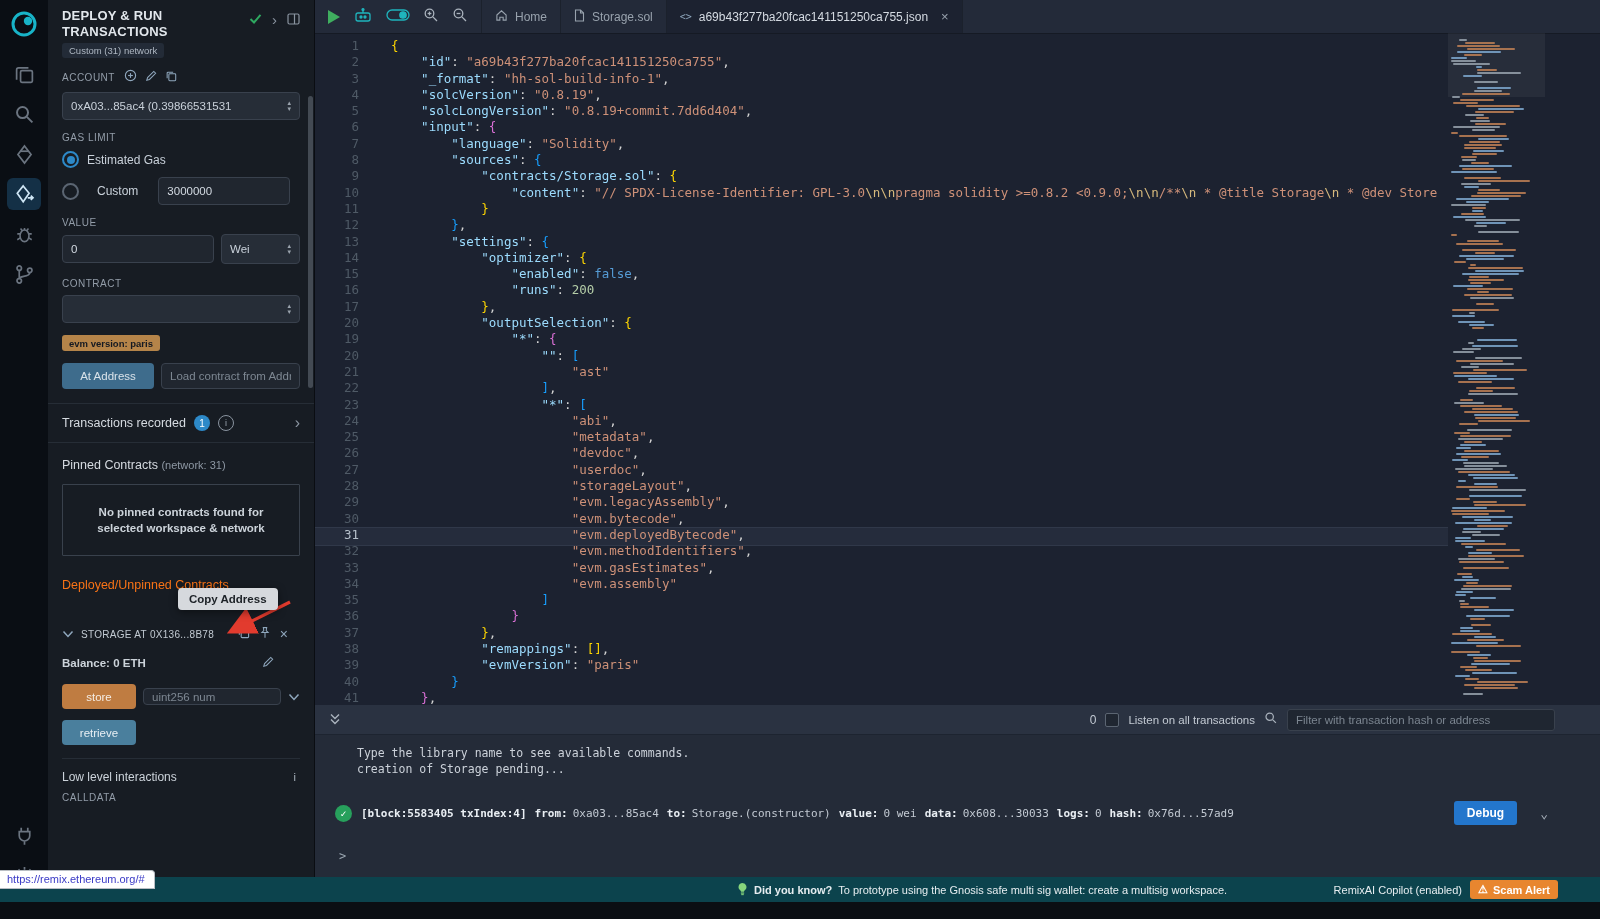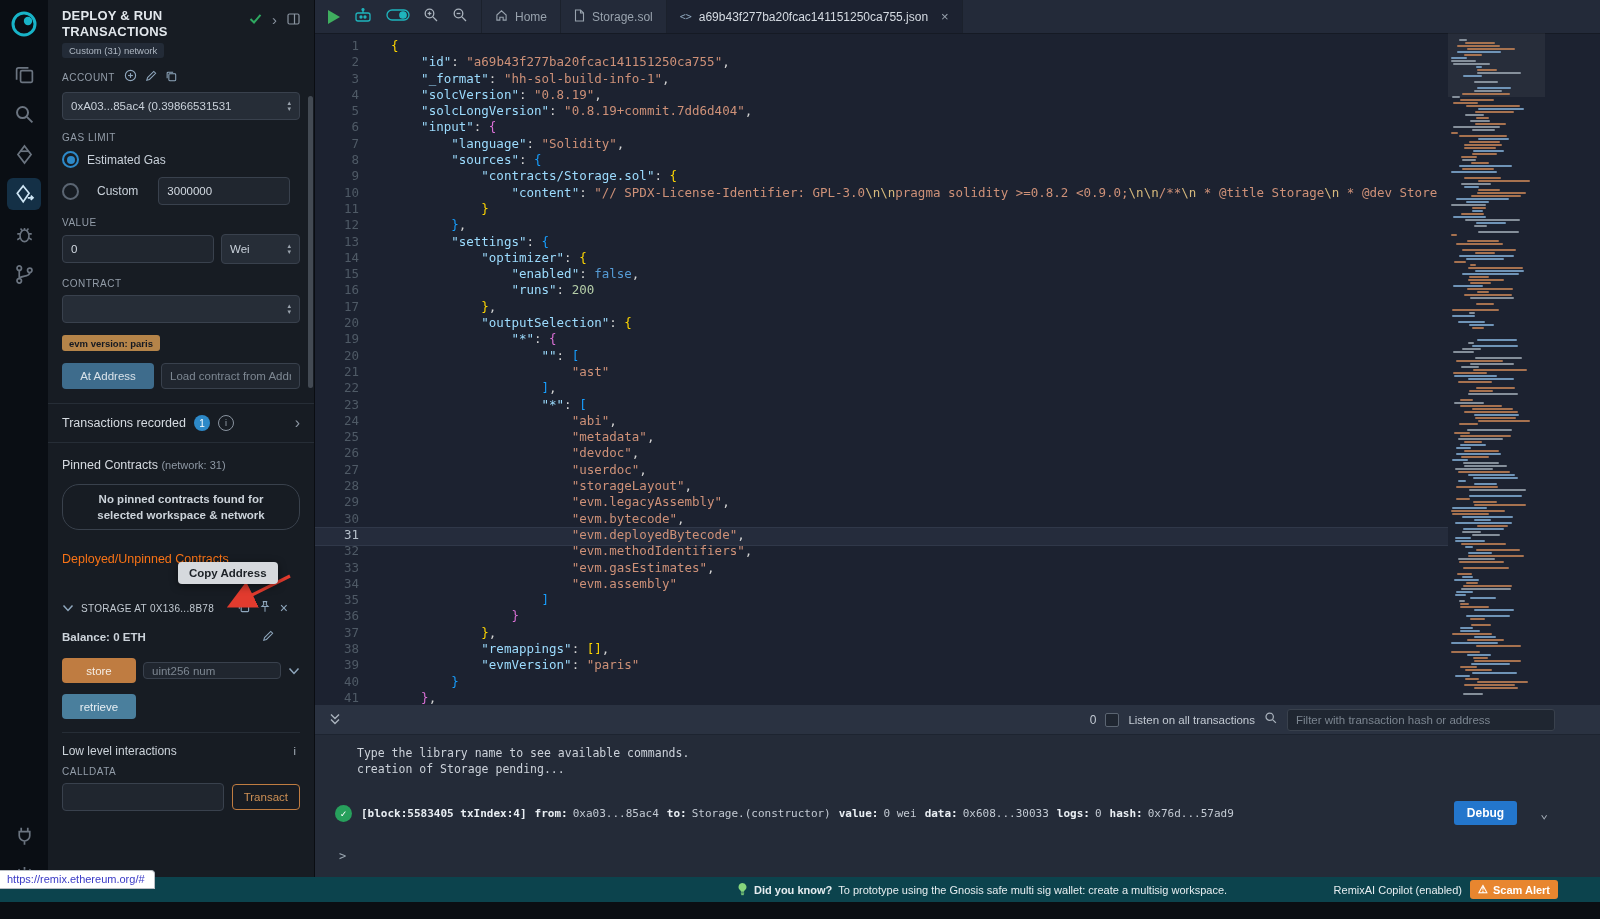--- a/index.html
+++ b/index.html
@@ -46,21 +46,21 @@
   .btn-ataddr{width:92px;height:26px;background:#3e6c8c;color:#d9e2e9;flex:none;}
   .hr{height:1px;background:#262d36;margin:14px -14px 0 -14px;}
   .txrec{display:flex;align-items:center;gap:8px;margin-top:11px;font-size:12.5px;color:#d6dbe1;}
   .badge1{width:16px;height:16px;border-radius:50%;background:#2d89c8;color:#fff;font-size:10px;display:flex;
     align-items:center;justify-content:center;flex:none;}
   .info-c{width:14px;height:14px;border-radius:50%;border:1px solid #8a94a0;color:#9aa4b0;font-size:9px;display:flex;
     align-items:center;justify-content:center;flex:none;}
   .chev-r{margin-left:auto;color:#8a94a0;font-size:16px;line-height:12px;cursor:pointer;}
   .pinned-t{margin-top:15px;font-size:12.5px;color:#d6dbe1;}
   .pinned-t .net{font-size:11px;color:#8e98a4;}
-  .emptybox{margin-top:12px;border:1px solid #39414c;border-radius:17px;padding:6px 10px;text-align:center;
+  .emptybox{margin-top:12px;border:1px solid #39414c;border-radius:1px;padding:19px 10px;text-align:center;
     font-size:11.5px;font-weight:700;color:#ccd3da;line-height:16px;}
   .deployed-wrap{position:relative;margin-top:22px;}
   .sec-title{font-size:12.5px;color:#f97316;}
   .tooltip{position:absolute;left:116px;top:10px;background:#d6d9dd;color:#1c2126;font-size:11.5px;font-weight:700;
     padding:5px 11px;border-radius:4px;box-shadow:0 2px 8px rgba(0,0,0,.45);z-index:7;white-space:nowrap;}
   .red-arrow{position:absolute;left:150px;top:20px;z-index:6;overflow:visible;}
   .ccard{margin-top:30px;}
   .chead{display:flex;align-items:center;gap:7px;height:24px;color:#8fa7bd;}
   .ctitle{font-size:10px;letter-spacing:.3px;color:#c2cad2;white-space:nowrap;}
   .cicons{margin-left:auto;display:flex;gap:9px;align-items:center;margin-right:12px;color:#8fa7bd;}
@@ -354,24 +354,20 @@
           </div>
           <button class="btn btn-ret">retrieve</button>
 
           <div class="hr" style="margin:13px 0 0 0"></div>
 
           <div class="lowrow">
             <span>Low level interactions</span>
             <span style="margin-left:auto;margin-right:4px;color:#aab3bd;font-size:11px">i</span>
           </div>
           <div class="slabel" style="margin-top:8px">CALLDATA</div>
-          <div class="cd-row">
-            <input class="inp" style="flex: 1 1 0%; min-width: 0px; height: 28px;">
-            <button class="btn btn-transact">Transact</button>
-          </div>
         </div>
       </div>
     </div>
     <div class="pscroll"></div>
   </div>
 
   <div class="main">
     <div class="tabbar">
       <div class="controls">
         <span class="play"></span>

